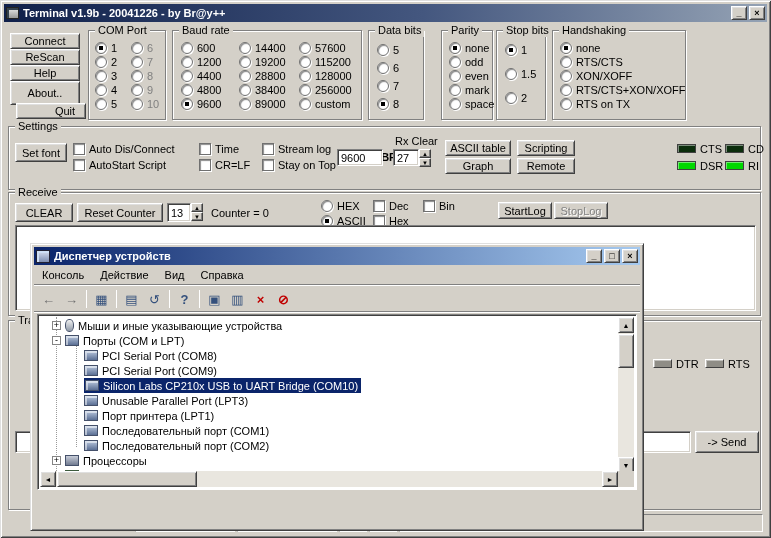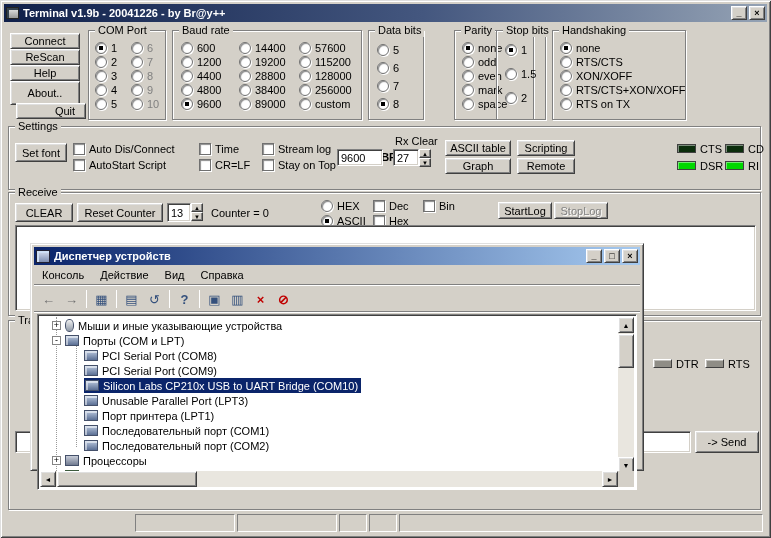--- a/index.html
+++ b/index.html
@@ -33,21 +33,21 @@
   .spin{position:absolute;width:12px;display:flex;flex-direction:column;}
   .sbtn{width:12px;height:9px;font-size:6px;line-height:8px;text-align:center;background:#d4d0c8;
     border:1px solid;border-color:#fff #404040 #404040 #fff;box-shadow:inset -1px -1px 0 #808080;color:#000;}
   .led{position:absolute;width:19px;height:9px;border:1px solid #404040;box-shadow:inset 1px 1px 0 rgba(255,255,255,.45);}
   .led.on{background:#00d800;}
   .led.off{background:#0b2d0c;}
   .led.graybtn{background:#8f8d86;border-color:#fff #404040 #404040 #fff;}
   .sbpanel{position:absolute;height:18px;border:1px solid;border-color:#808080 #fff #fff #808080;
     font-size:11px;padding:1px 5px;white-space:nowrap;overflow:hidden;}
   
-  .dm{position:absolute;left:30px;top:243px;width:614px;height:228px;background:#d4d0c8;
+  .dm{position:absolute;left:30px;top:243px;width:614px;height:288px;background:#d4d0c8;
     border:1px solid;border-color:#dfdfdf #404040 #404040 #dfdfdf;
     box-shadow:inset 1px 1px 0 #fff, inset -1px -1px 0 #808080;}
   .mitem{font-size:11px;padding:2px 8px;color:#000;}
   .tbtn{width:23px;height:22px;display:flex;align-items:center;justify-content:center;font-size:13px;color:#34507c;}
   .tbtn.gray{color:#707070;}
   .tbtn.red{color:#c00000;font-weight:bold;}
   .tsep{width:1px;height:18px;background:#808080;border-right:1px solid #fff;margin:0 3px;}
   .etch{position:absolute;height:2px;border-top:1px solid #808080;border-bottom:1px solid #fff;}
   .tree{position:absolute;left:6px;top:70px;width:600px;height:176px;background:#fff;
     border:1px solid;border-color:#808080 #fff #fff #808080;box-shadow:inset 1px 1px 0 #404040;}
@@ -129,21 +129,21 @@
   </div>
 
   <div class="group" style="left:368px;top:30px;width:56px;height:90px;">
     <span class="glabel">Data bits</span>
     <label class="opt" style="left:8px;top:12px;">5</label>
     <label class="opt" style="left:8px;top:30px;">6</label>
     <label class="opt" style="left:8px;top:48px;">7</label>
     <label class="opt checked" style="left:8px;top:66px;">8</label>
   </div>
 
-  <div class="group" style="left:454px;top:30px;width:80px;height:90px;">
+  <div class="group" style="left:441px;top:30px;width:52px;height:90px;">
     <span class="glabel">Parity</span>
     <label class="opt checked" style="left:7px;top:10px;">none</label>
     <label class="opt" style="left:7px;top:24px;">odd</label>
     <label class="opt" style="left:7px;top:38px;">even</label>
     <label class="opt" style="left:7px;top:52px;">mark</label>
     <label class="opt" style="left:7px;top:66px;">space</label>
   </div>
 
   <div class="group" style="left:496px;top:30px;width:50px;height:90px;">
     <span class="glabel">Stop bits</span>

